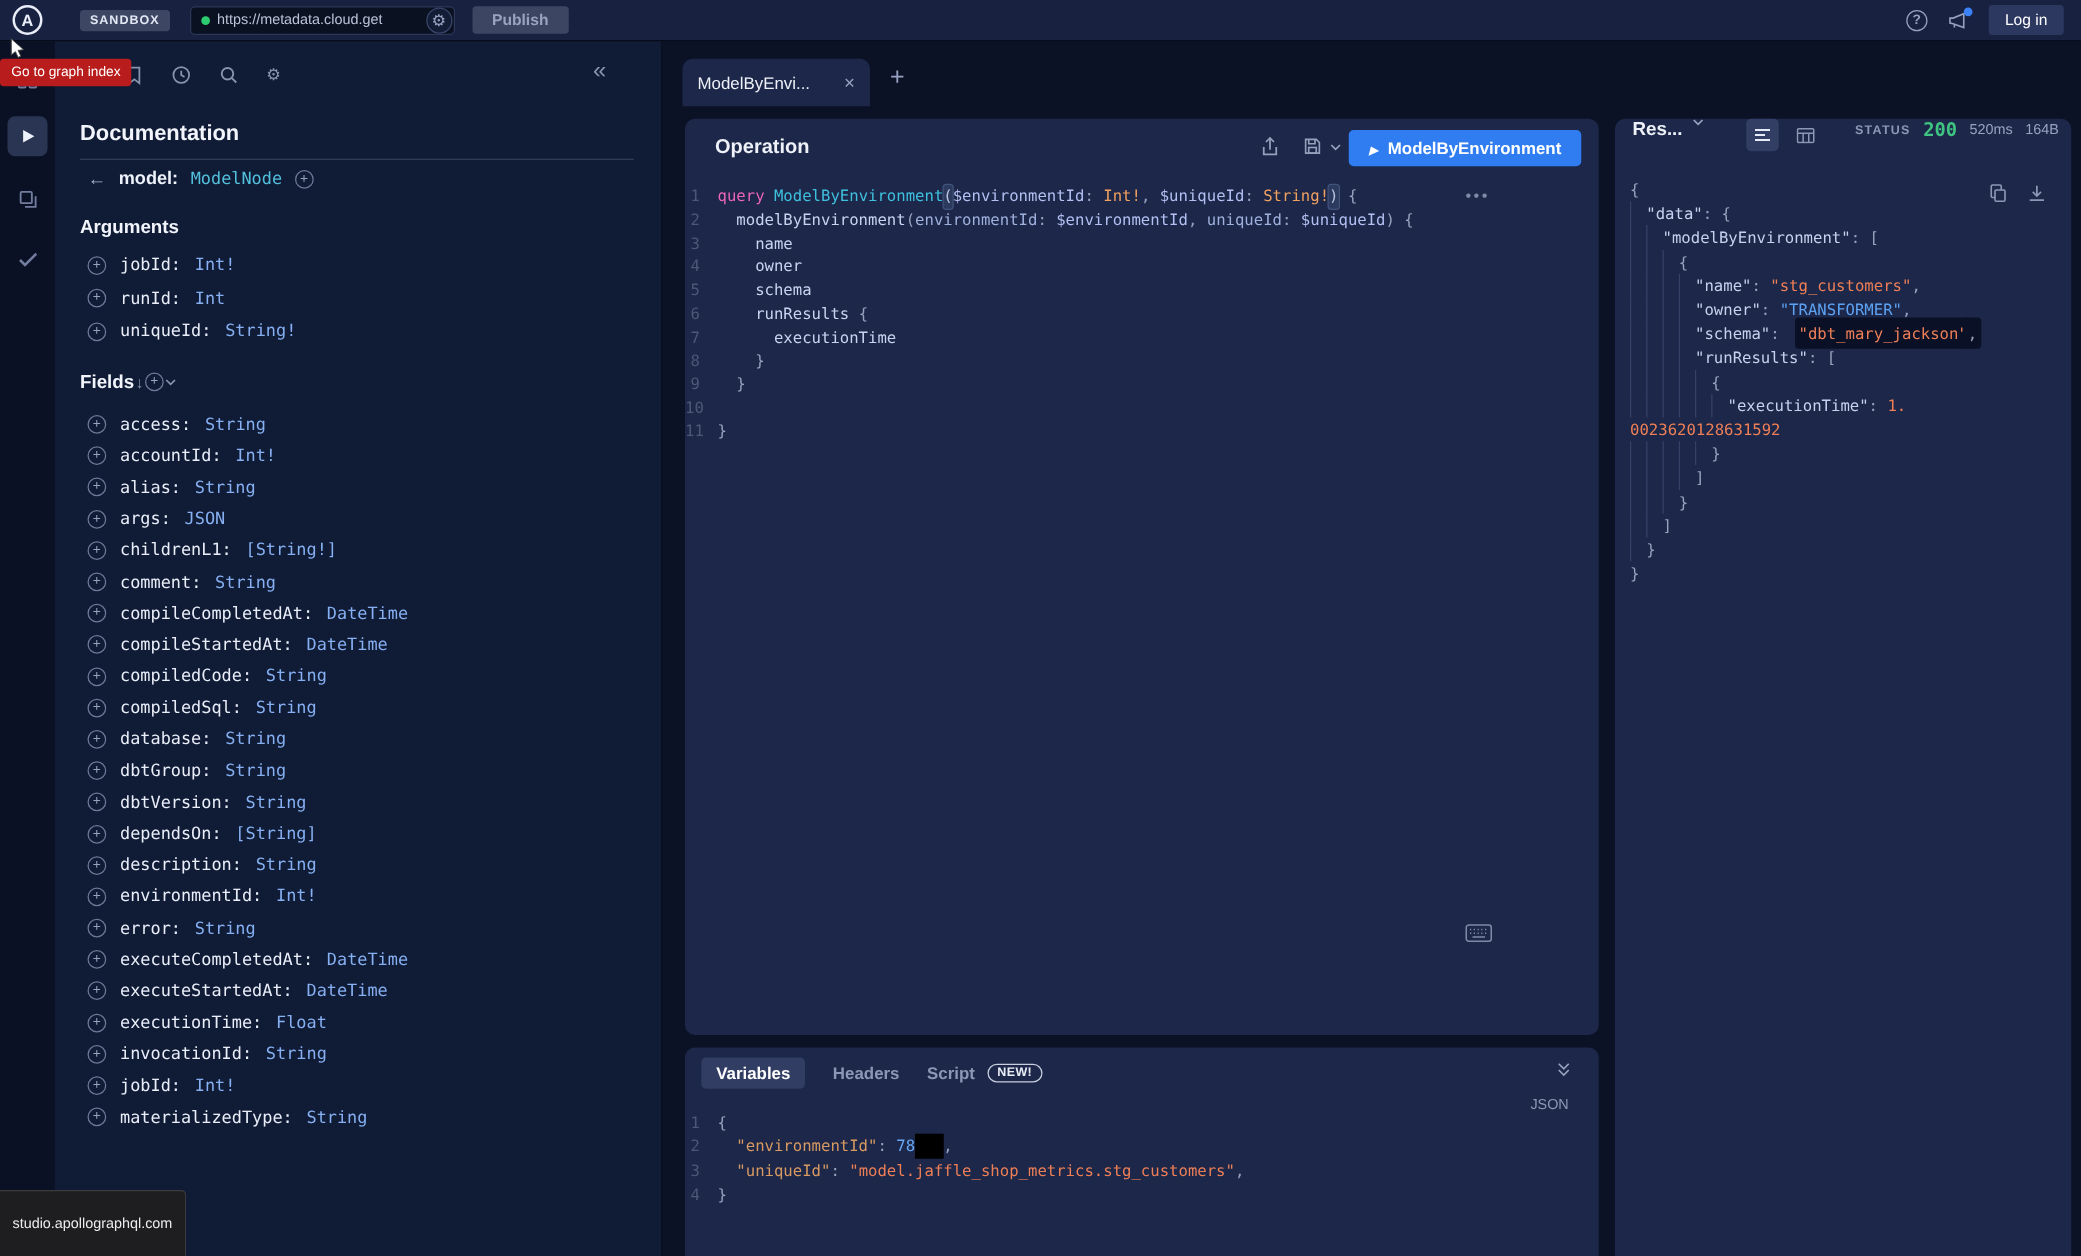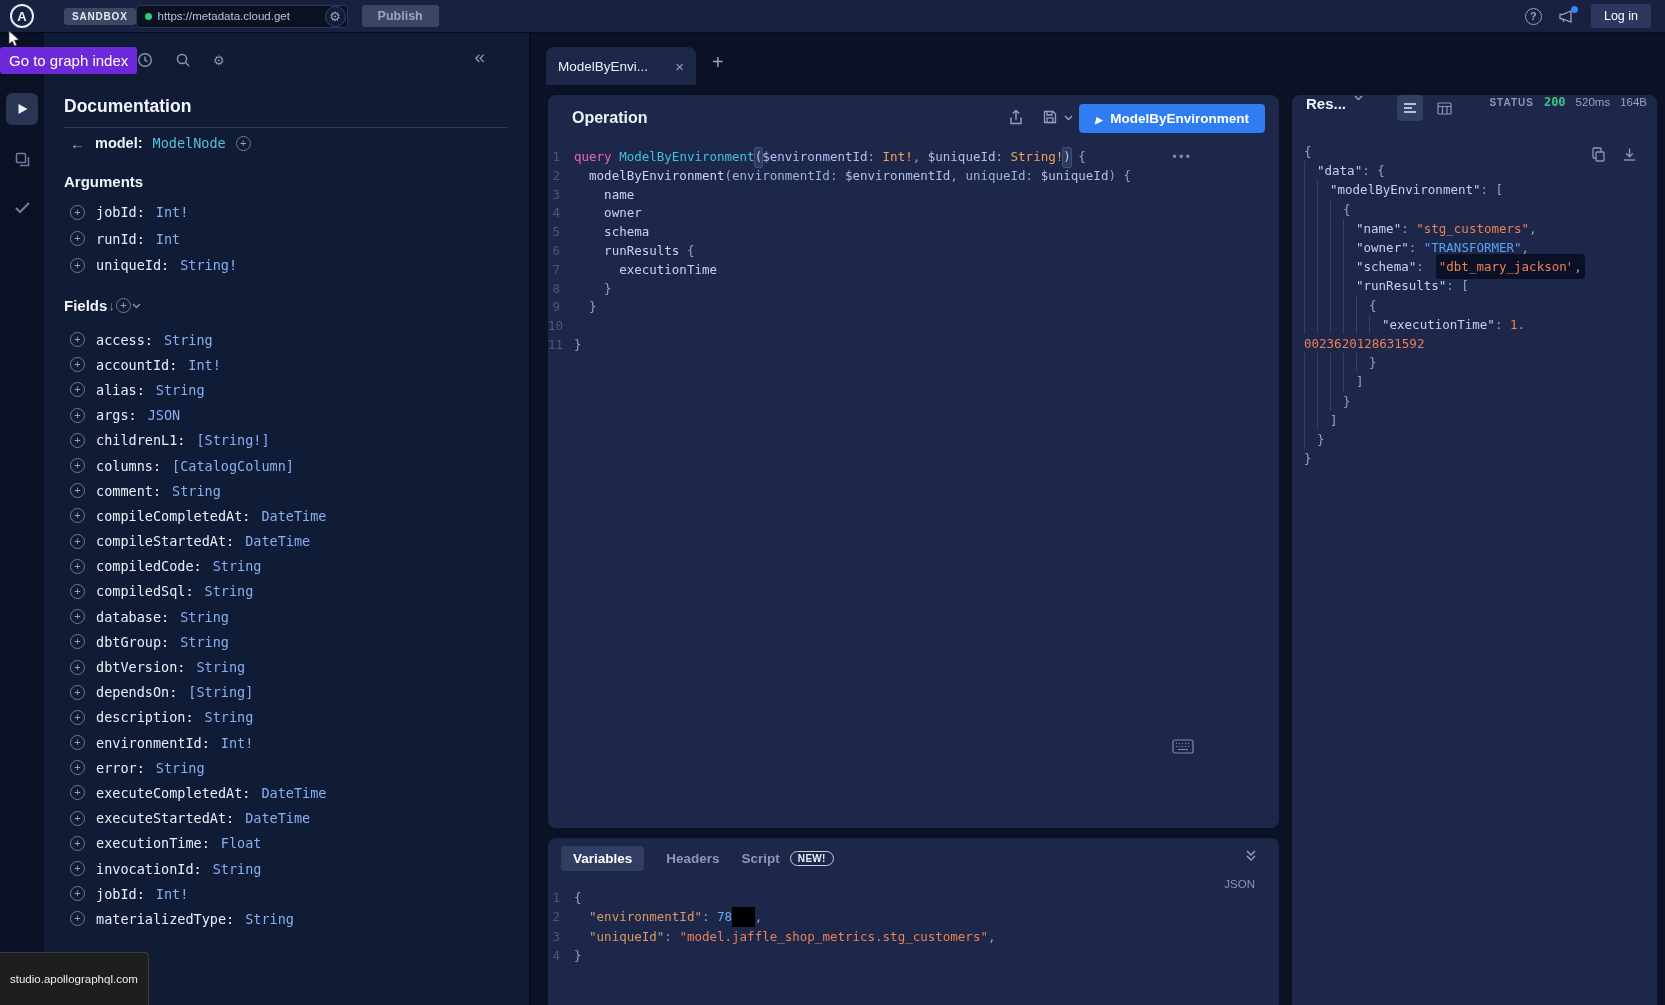--- a/index.html
+++ b/index.html
@@ -6,21 +6,21 @@
 html,body{width:1665px;height:1005px}
 body{position:relative;overflow:hidden;background:#0b1226;font-family:"Liberation Sans",sans-serif;color:#e7ebf6}
 svg{display:block}
 button{cursor:pointer}
 
 
 .topbar{position:absolute;left:0;top:0;width:1665px;height:33px;background:#182140;display:flex;align-items:center;padding:0 10px;z-index:5;border-bottom:1px solid #070c1a}
 .logo{width:24px;height:24px;border:2px solid #e9edf8;border-radius:50%;display:flex;align-items:center;justify-content:center;color:#e9edf8;font-weight:bold;font-size:13px;background:none}
 .logo::before{content:"A"}
 .sandbox-chip{margin-left:30px;background:#3d4763;color:#e3e8f4;font-size:10px;font-weight:bold;letter-spacing:.8px;padding:3px 8px;border-radius:3px}
-.url-wrap{position:relative;margin-left:0;width:212px;height:23px;background:#0a1120;border:1px solid #2c3757;border-radius:4px;display:flex;align-items:center;padding:0 28px 0 8px;gap:6px}
+.url-wrap{position:relative;margin-left:16px;width:212px;height:23px;background:#0a1120;border:1px solid #2c3757;border-radius:4px;display:flex;align-items:center;padding:0 28px 0 8px;gap:6px}
 .conn-dot{width:7px;height:7px;border-radius:50%;background:#2ecc71;flex:none}
 .url-text{font-size:11.5px;color:#bac3da;white-space:nowrap;overflow:hidden}
 .gear-btn{position:absolute;right:1px;top:0;width:21px;height:21px;border-radius:50%;background:#141d36;border:1px solid #39456a;color:#98a2c0;display:flex;align-items:center;justify-content:center}
 .gear-glyph::before{content:"\2699";font-size:13px;line-height:1}
 .publish-btn{margin-left:14px;background:#3c4662;color:#9aa4c0;border:none;border-radius:3px;padding:4px 16px;font-size:12.5px;font-weight:600;font-family:inherit}
 .topbar-right{margin-left:auto;display:flex;align-items:center;gap:16px;padding-right:4px}
 .help-icon{width:17px;height:17px;border:1.5px solid #96a0bc;border-radius:50%;color:#96a0bc;font-size:11px;font-weight:bold;display:flex;align-items:center;justify-content:center}
 .help-icon::before{content:"?"}
 .megaphone{position:relative;color:#96a0bc}
 .notif-dot{position:absolute;top:-3px;right:-3px;width:7px;height:7px;border-radius:50%;background:#3b82f6}
@@ -119,28 +119,28 @@
 
 .resp-panel{position:absolute;left:1292px;top:95px;right:8px;bottom:0;background:#1c2749;border-radius:8px 8px 0 0}
 .resp-head{position:absolute;left:14px;right:10px;top:0;height:46px;display:flex;align-items:flex-start;gap:8px}
 .resp-title{font-size:15px;font-weight:600;color:#eef1f8}
 .resp-chev{color:#98a2c0}
 .view-btn{width:26px;height:26px;border-radius:4px;display:flex;align-items:center;justify-content:center;color:#8d97b5}
 .view-btn.active{background:#323e63;color:#e6ebf7}
 .view-btn.first{margin-left:26px}
 .resp-meta{margin-left:auto;display:flex;align-items:center;gap:10px}
 .status-label{font-size:10px;letter-spacing:1px;color:#8d97b5;font-weight:bold}
-.status-code{font-size:12px;color:#3fc380;font-weight:bold;font-family:"DejaVu Sans Mono",monospace}
+.status-code{font-size:15px;color:#3fc380;font-weight:bold;font-family:"DejaVu Sans Mono",monospace}
 .meta-txt{font-size:11.5px;color:#98a2c0}
 .resp-actions{position:absolute;right:20px;top:52px;display:flex;gap:16px;color:#8d97b5;z-index:2}
 .resp-body{position:absolute;left:12px;top:47px;right:6px}
 .resp-body .code-line{line-height:19.2px}
 
 
-.tooltip{position:absolute;left:0;top:47px;background:#6d28d9;color:#fff;font-size:15px;padding:5px 9px;border-radius:3px;z-index:50;white-space:nowrap}
+.tooltip{position:absolute;left:0;top:47px;background:#b91c1c;color:#fff;font-size:11px;padding:5px 9px;border-radius:3px;z-index:50;white-space:nowrap}
 .cursor{position:absolute;left:8px;top:30px;z-index:60}
 .statusbar{position:absolute;left:0;bottom:0;background:#1e1e20;border:1px solid #3c3c40;border-left:none;border-bottom:none;color:#ececec;font-size:11.5px;padding:20px 10px;border-radius:0 4px 0 0;z-index:55}
 </style>
 </head>
 <body>
 
 <header class="topbar">
   <button class="logo" aria-label="home"></button>
   <span class="sandbox-chip">SANDBOX</span>
   <div class="url-wrap">
@@ -281,25 +281,20 @@
         <span class="f-name">args</span>
         <span class="f-type">JSON</span>
       </div>
 
       <div class="doc-row">
         <span class="plus"></span>
         <span class="f-name">childrenL1</span>
         <span class="f-type">[String!]</span>
       </div>
 
-      <div class="doc-row">
-        <span class="plus"></span>
-        <span class="f-name">columns</span>
-        <span class="f-type">[CatalogColumn]</span>
-      </div>
 
       <div class="doc-row">
         <span class="plus"></span>
         <span class="f-name">comment</span>
         <span class="f-type">String</span>
       </div>
 
       <div class="doc-row">
         <span class="plus"></span>
         <span class="f-name">compileCompletedAt</span>

